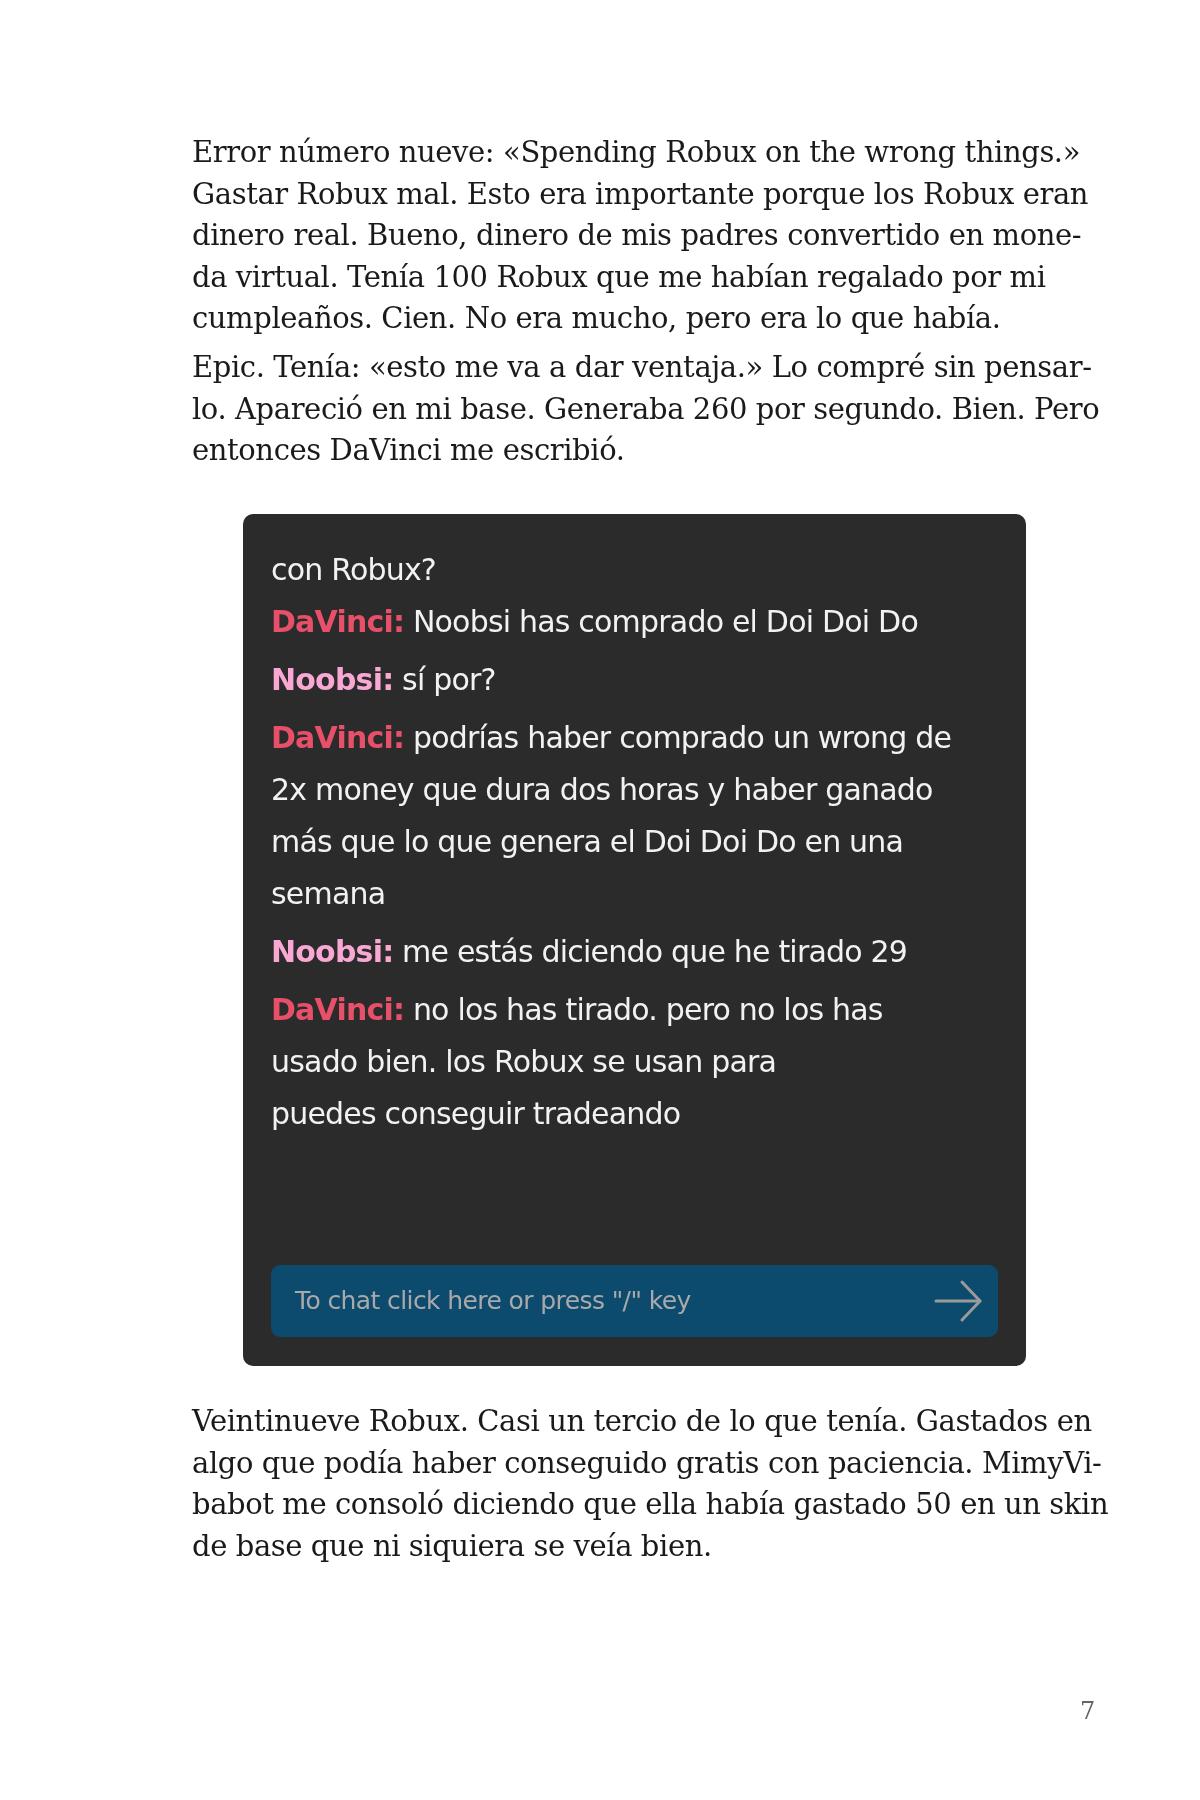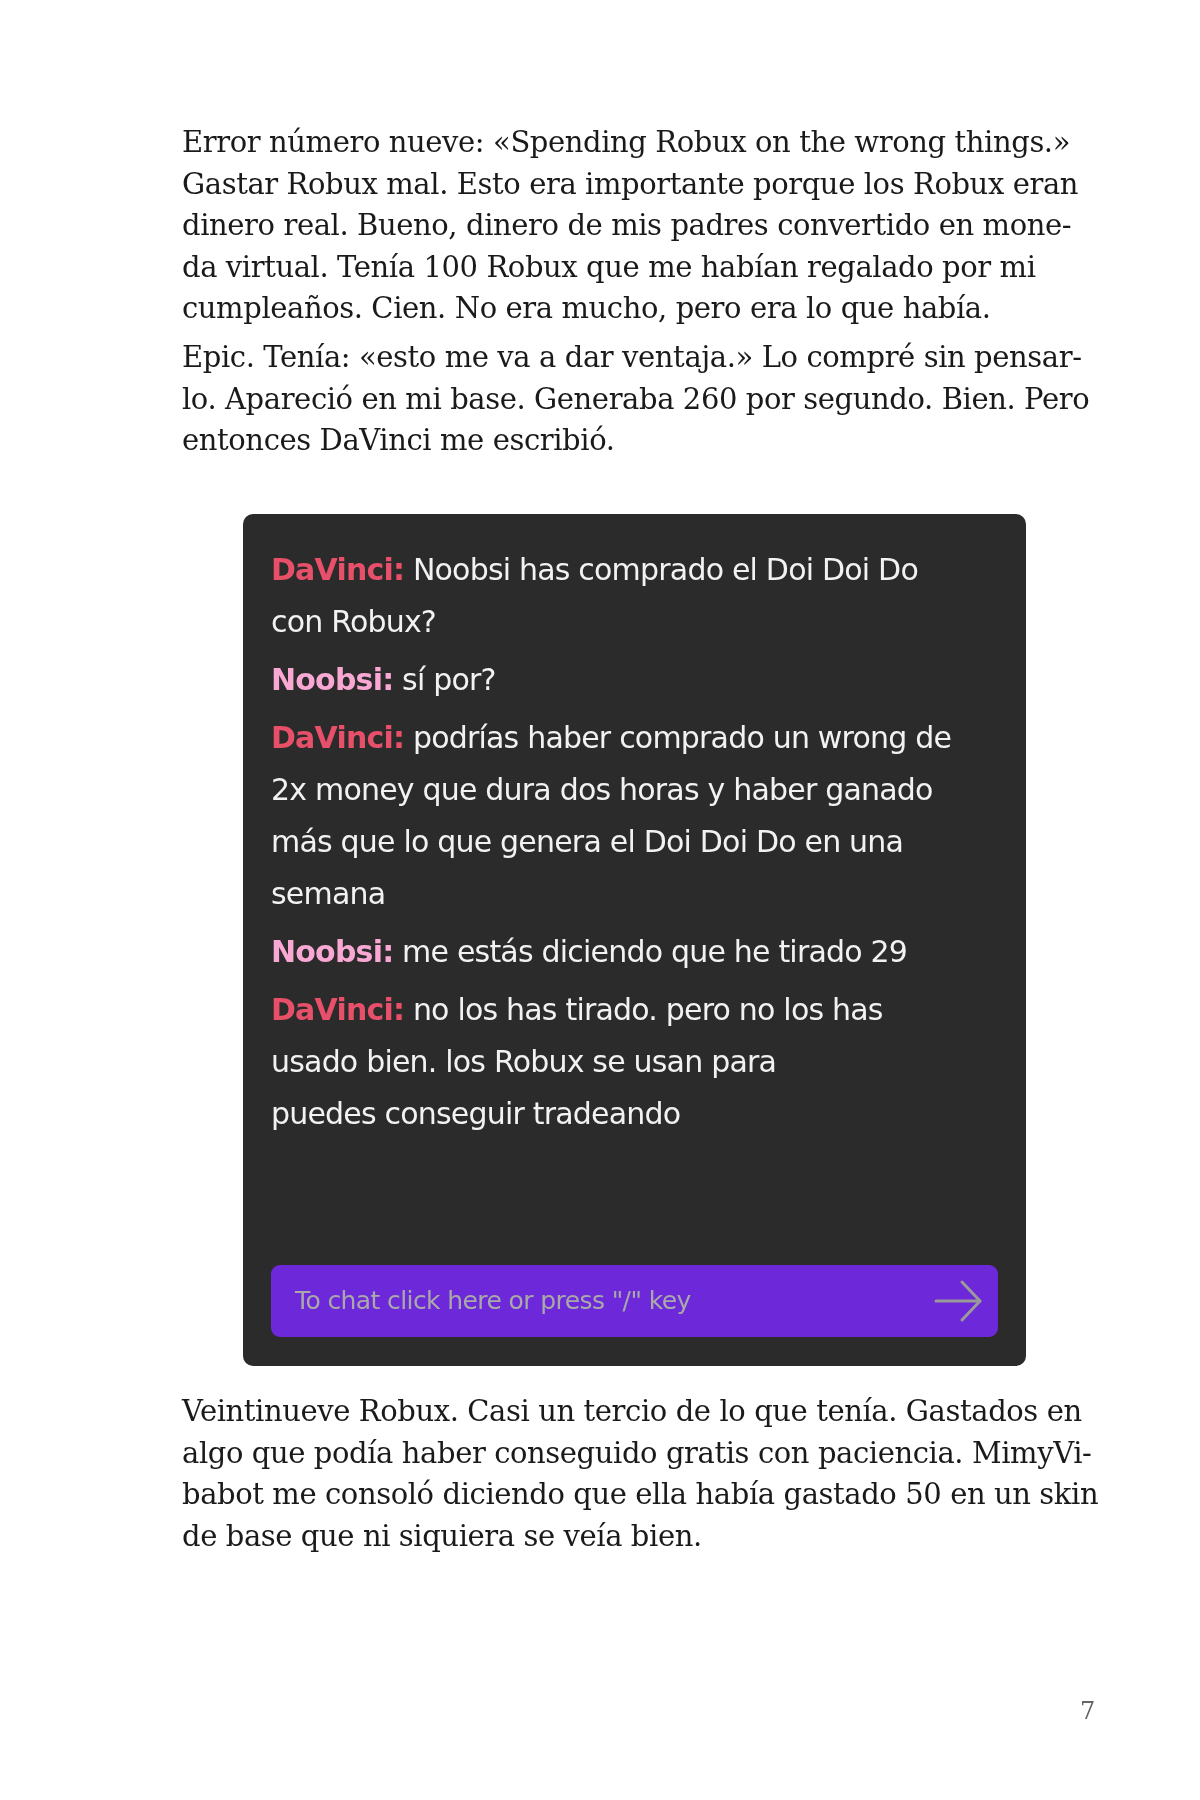--- a/index.html
+++ b/index.html
@@ -2,40 +2,40 @@
 <html><head>
 <meta charset="utf-8">
 <style>
   html, body { margin: 0; padding: 0; background: #ffffff; }
   body { width: 1200px; height: 1800px; position: relative; overflow: hidden; }
   .page { position: absolute; left: 0; top: 0; width: 1200px; height: 1800px; }
   .para {
     position: absolute; left: 174px; width: 924px;
     font-family: "DejaVu Serif", "Liberation Serif", serif;
     font-size: 29px; line-height: 41.5px; color: #1a1a1a;
-    margin: 8px; letter-spacing: -0.4px;
+    margin: 18px; letter-spacing: -0.4px;
   }
   .para .ln { display: block; white-space: nowrap; }
   #p1 { top: 114px; }
   #p2 { top: 329px; }
   #p3 { top: 1383px; }
   .chat {
     position: absolute; left: 243px; top: 514px; width: 783px; height: 852px;
     background: #2b2b2b; border-radius: 10px;
     font-family: "DejaVu Sans", "Liberation Sans", sans-serif;
   }
   .msgs { position: absolute; left: 28px; top: 30px; width: 735px; }
   .msg { margin-bottom: 6px; font-size: 30px; line-height: 52px; color: #f2f2f2; letter-spacing: -0.8px; }
   .msg .ln { display: block; white-space: nowrap; }
   .name { font-weight: bold; }
   .name.davinci { color: #e8506a; }
   .name.noobsi { color: #f9a8d4; }
   .input {
     position: absolute; left: 28px; top: 751px; width: 727px; height: 72px;
-    background: #6d28d9; border-radius: 9px;
+    background: #0c4a6e; border-radius: 9px;
   }
   .placeholder {
     position: absolute; left: 24px; top: 0; line-height: 72px;
     font-size: 25px; color: #a9a9a9; letter-spacing: -0.6px; white-space: nowrap;
   }
   .send { position: absolute; right: 14px; top: 14px; width: 50px; height: 44px; }
   .pagenum {
     position: absolute; left: 1080px; top: 1697px;
     font-family: "DejaVu Serif", "Liberation Serif", serif;
     font-size: 24px; color: #666666;
@@ -56,22 +56,22 @@
 
   <p class="para" id="p2">
     <span class="ln">Epic. Tenía: «esto me va a dar ventaja.» Lo compré sin pensar-</span>
     <span class="ln">lo. Apareció en mi base. Generaba 260 por segundo. Bien. Pero</span>
     <span class="ln">entonces DaVinci me escribió.</span>
   </p>
 
   <div class="chat">
     <div class="msgs">
       <div class="msg">
+        <span class="ln">con Robux?</span>
         <span class="ln"><span class="name davinci">DaVinci:</span> <span>Noobsi has comprado el Doi Doi Do</span></span>
-        <span class="ln">con Robux?</span>
       </div>
       <div class="msg">
         <span class="ln"><span class="name noobsi">Noobsi:</span> <span>sí por?</span></span>
       </div>
       <div class="msg">
         <span class="ln"><span class="name davinci">DaVinci:</span> <span>podrías haber comprado un wrong de</span></span>
         <span class="ln">2x money que dura dos horas y haber ganado</span>
         <span class="ln">más que lo que genera el Doi Doi Do en una</span>
         <span class="ln">semana</span>
       </div>

